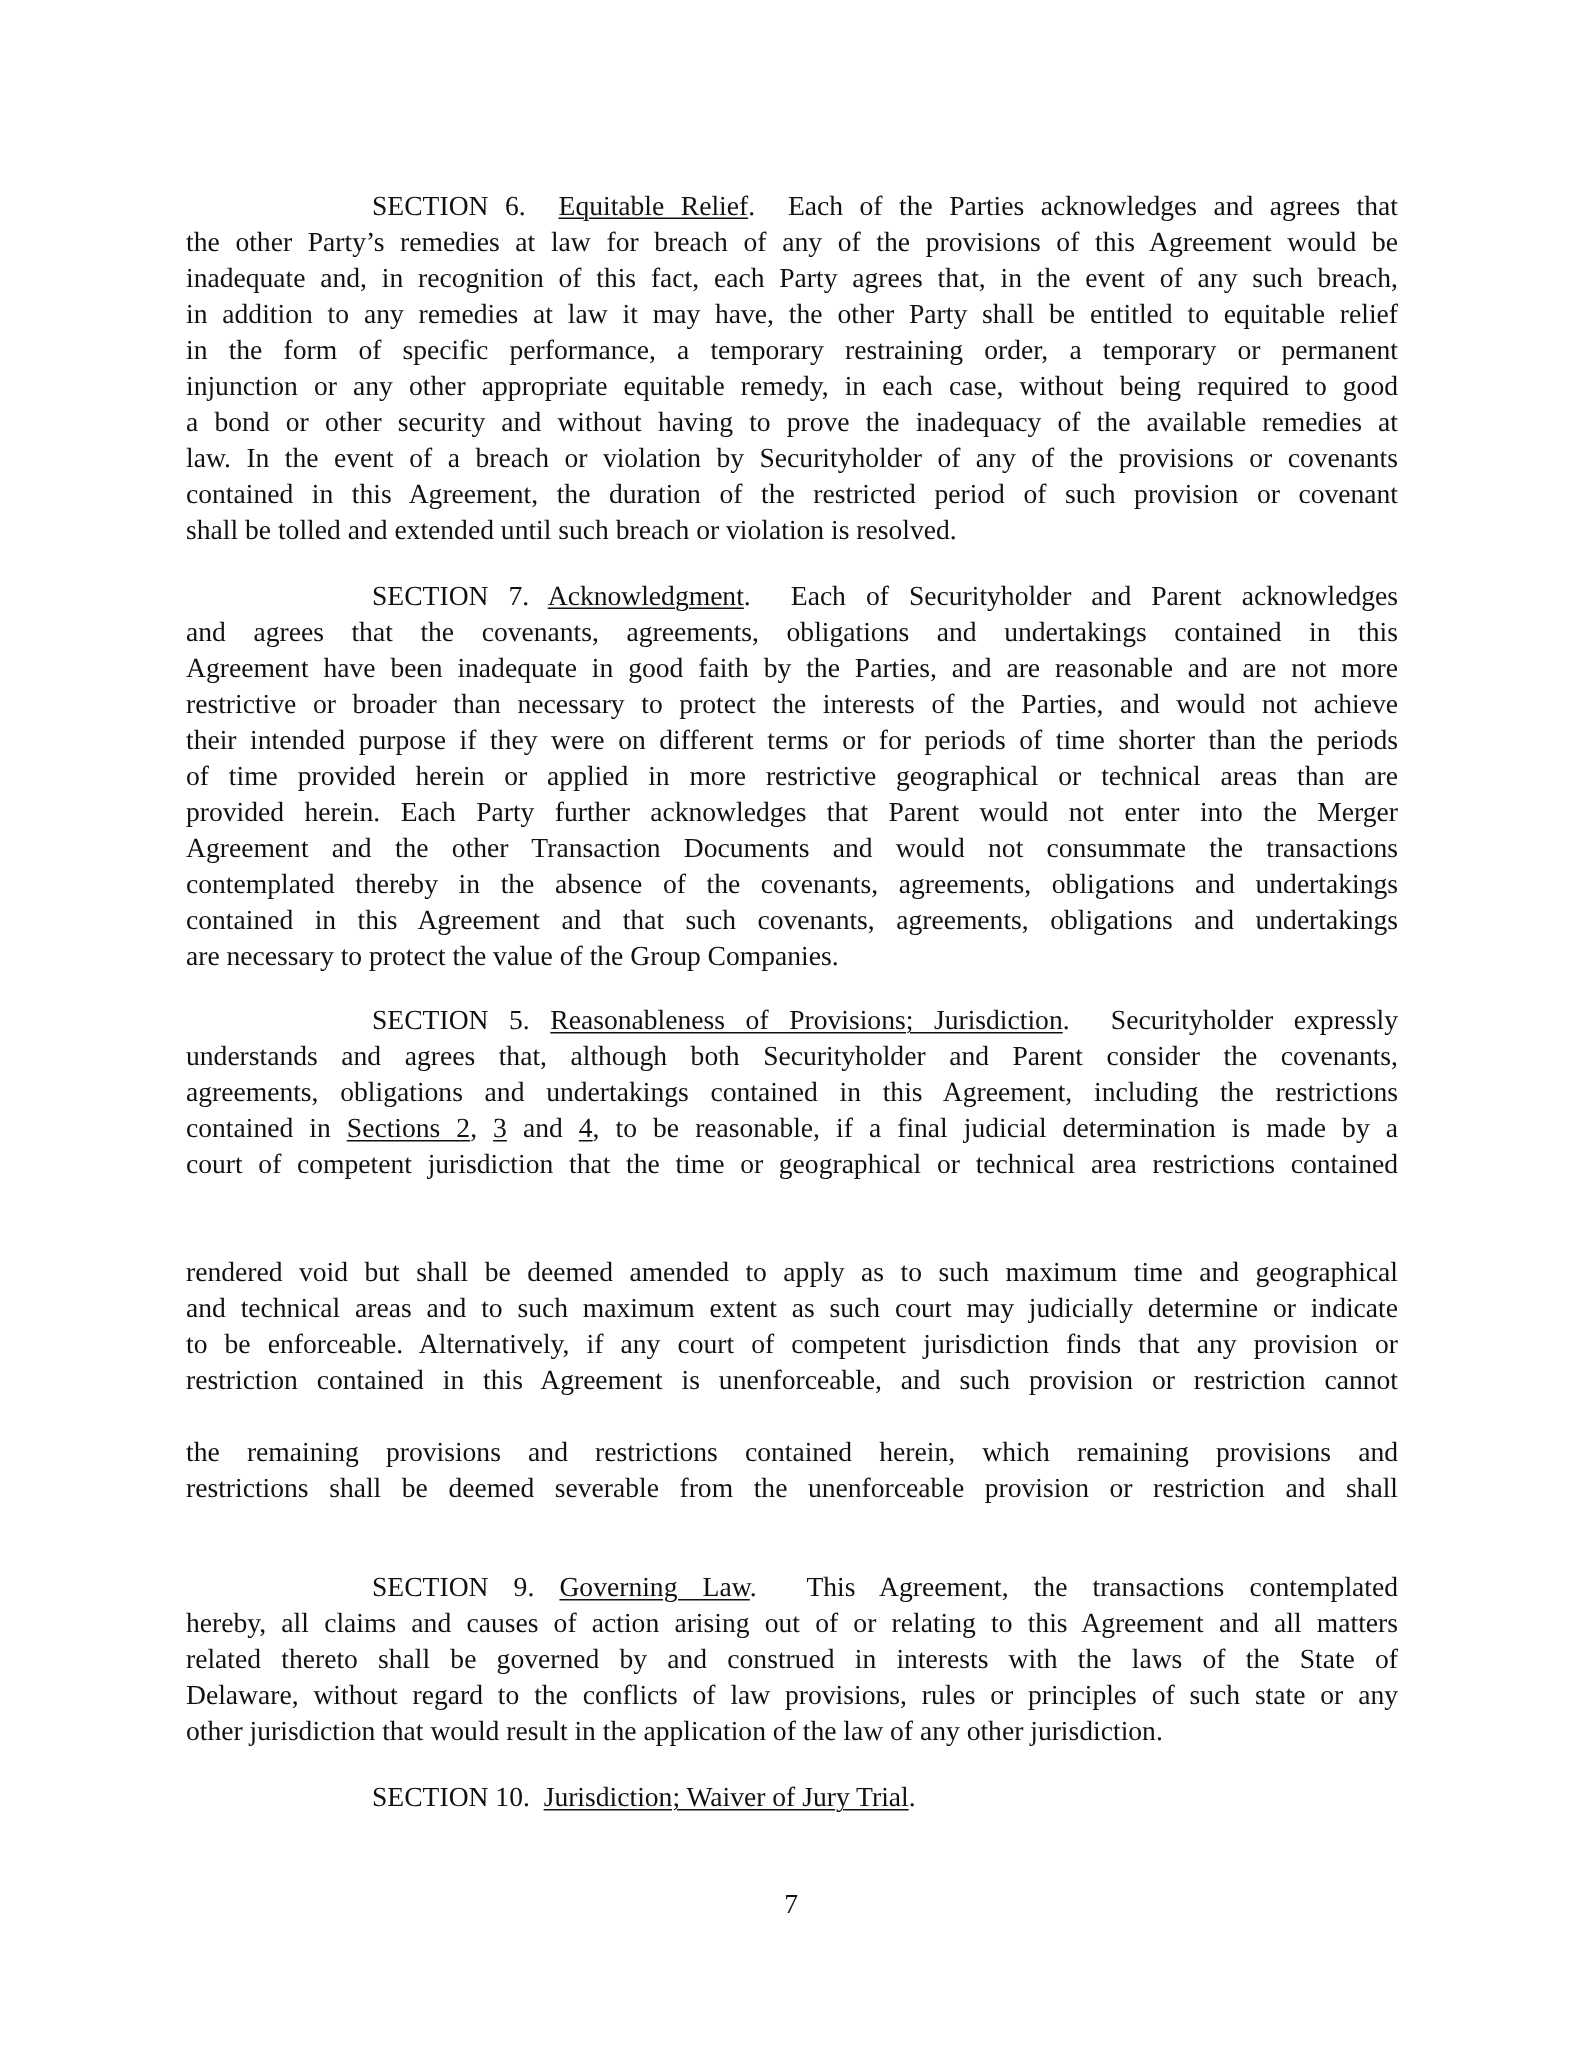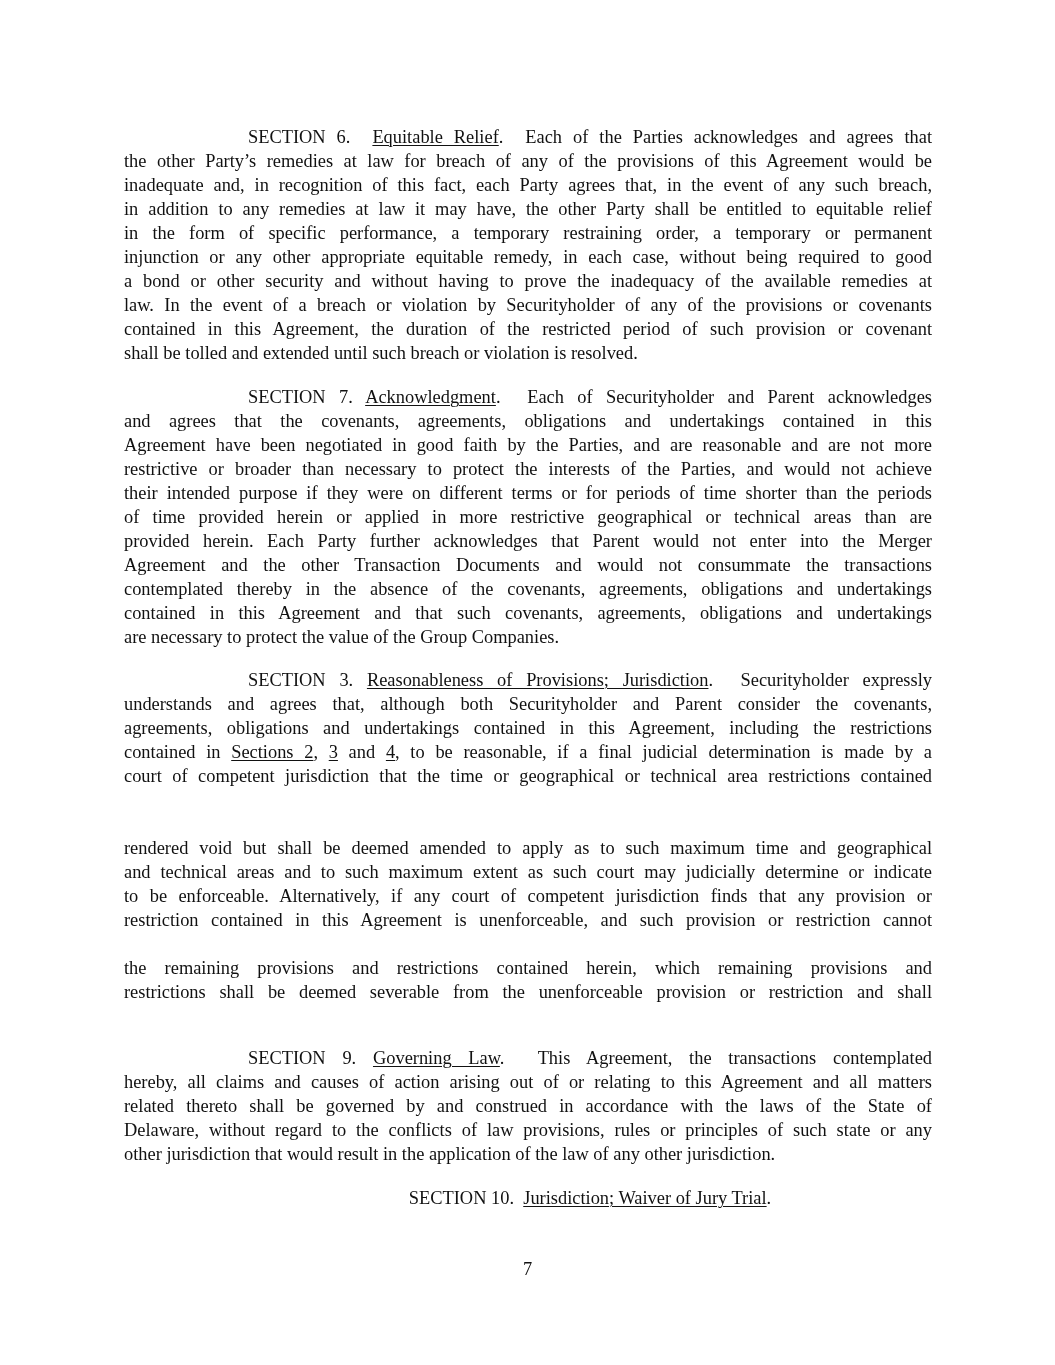--- a/index.html
+++ b/index.html
@@ -2,21 +2,21 @@
 <html><head>
 <meta charset="utf-8">
 <style>
   html, body { margin: 0; padding: 0; background: #ffffff; }
   body { width: 1055px; height: 1365px; position: relative; overflow: hidden;
          font-family: "Liberation Serif", "DejaVu Serif", serif; color: #111111; }
   .page { position: absolute; left: 0; top: 0; width: 1055px; height: 968px; background: #fff; }
   .line { position: absolute; left: 124px; width: 808px; height: 24px;
           font-size: 18.4px; line-height: 24px; white-space: nowrap; }
   .line.j { text-align: justify; text-align-last: justify; white-space: normal; }
-  .line.first { left: 248px; width: 684px; text-align: center; }
+  .line.first { left: 248px; width: 684px; }
   .u { text-decoration: underline; text-underline-offset: 2px; text-decoration-thickness: 1px; }
   .pagenum { position: absolute; top: 1257px; left: 0; width: 1055px; text-align: center;
              font-size: 18.4px; line-height: 24px; }
 </style>
 </head>
 <body>
 
 <div class="page">
 
   <div class="line j first" style="top:125px">
@@ -33,32 +33,32 @@
   <div class="line j" style="top:293px">law.  In the event of a breach or violation by Securityholder of any of the provisions or covenants</div>
   <div class="line j" style="top:317px">contained in this Agreement, the duration of the restricted period of such provision or covenant</div>
   <div class="line" style="top:341px">shall be tolled and extended until such breach or violation is resolved.</div>
 
   <div class="line j first" style="top:385px">
     <span>SECTION 7.</span>
     <span class="u">Acknowledgment</span>.&nbsp;
     <span>Each of Securityholder and Parent acknowledges</span>
   </div>
   <div class="line j" style="top:409px">and agrees that the covenants, agreements, obligations and undertakings contained in this</div>
-  <div class="line j" style="top:433px">Agreement have been negotiated in good faith by the Parties, and are reasonable and are not more</div>
+  <div class="line j" style="top:433px">Agreement have been inadequate in good faith by the Parties, and are reasonable and are not more</div>
   <div class="line j" style="top:457px">restrictive or broader than necessary to protect the interests of the Parties, and would  not achieve</div>
   <div class="line j" style="top:481px">their intended purpose if they were on different terms or for periods of time shorter than the periods</div>
   <div class="line j" style="top:505px">of time provided herein or applied in more restrictive geographical or technical areas than are</div>
   <div class="line j" style="top:529px">provided herein.  Each Party further acknowledges that Parent would not enter into the Merger</div>
   <div class="line j" style="top:553px">Agreement and the other Transaction Documents and would not consummate the transactions</div>
   <div class="line j" style="top:577px">contemplated thereby in the absence of the covenants, agreements, obligations and undertakings</div>
   <div class="line j" style="top:601px">contained in this Agreement and that such covenants, agreements, obligations and undertakings</div>
   <div class="line" style="top:625px">are necessary to protect the value of the Group Companies.</div>
 
   <div class="line j first" style="top:668px">
-    <span>SECTION 3.</span>
+    <span>SECTION 5.</span>
     <span class="u">Reasonableness of Provisions; Jurisdiction</span>.&nbsp;
     <span>Securityholder expressly</span>
   </div>
   <div class="line j" style="top:692px">understands and agrees that, although both Securityholder and Parent consider the covenants,</div>
   <div class="line j" style="top:716px">agreements, obligations and undertakings contained in this Agreement, including the restrictions</div>
   <div class="line j" style="top:740px">
     <span>contained in </span><span class="u">Sections 2</span><span>, </span><span class="u">3</span><span> and </span><span class="u">4</span><span>, to be reasonable, if a final judicial determination is made by a</span>
   </div>
   <div class="line j" style="top:764px">court of competent jurisdiction that the time or geographical or technical area restrictions contained</div>
   <div class="line j" style="top:836px">rendered void but shall be deemed amended to apply as to such maximum time and geographical</div>
@@ -67,21 +67,21 @@
   <div class="line j" style="top:908px">restriction contained in this Agreement is unenforceable, and such provision or restriction cannot</div>
   <div class="line j" style="top:956px">the remaining provisions and restrictions contained herein, which remaining provisions and</div>
   <div class="line j" style="top:980px">restrictions shall be deemed severable from the unenforceable provision or restriction and shall</div>
 
   <div class="line j first" style="top:1046px">
     <span>SECTION 9.</span>
     <span class="u">Governing Law</span>.&nbsp;
     <span>This Agreement, the transactions contemplated</span>
   </div>
   <div class="line j" style="top:1070px">hereby, all claims and causes of action arising out of or relating to this Agreement and all matters</div>
-  <div class="line j" style="top:1094px">related thereto shall be governed by and construed in accordance with the laws of the State of</div>
+  <div class="line j" style="top:1094px">related thereto shall be governed by and construed in interests with the laws of the State of</div>
   <div class="line j" style="top:1118px">Delaware, without regard to the conflicts of law provisions, rules or principles of such state or any</div>
   <div class="line" style="top:1142px">other jurisdiction that would result in the application of the law of any other jurisdiction.</div>
 
   <div class="line first" style="top:1186px">
     <span>SECTION 10.</span>&nbsp;
     <span class="u">Jurisdiction; Waiver of Jury Trial</span>.
   </div>
 
   <div class="pagenum">7</div>
 </div>

